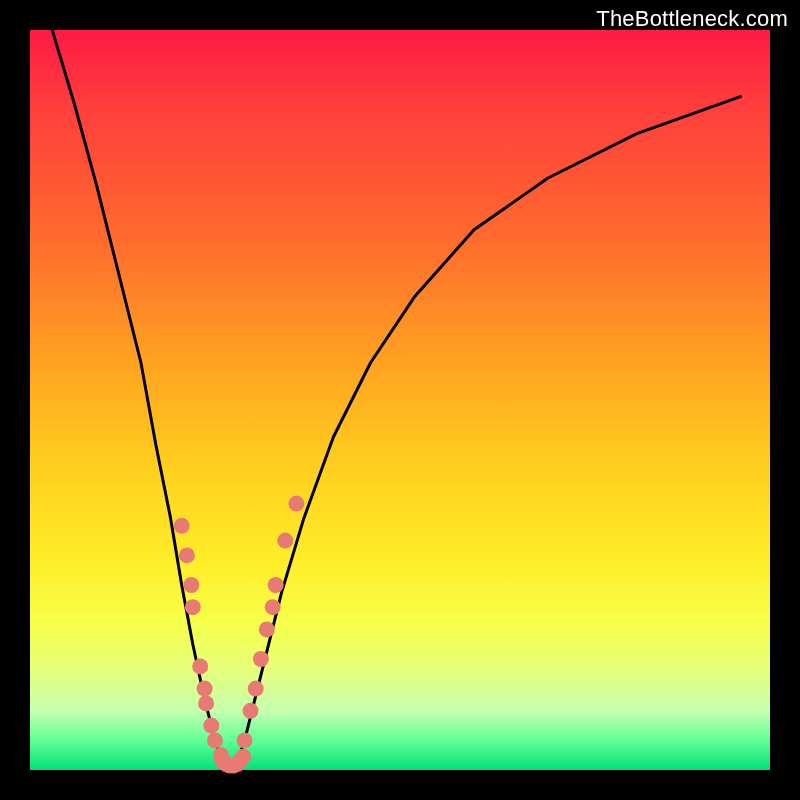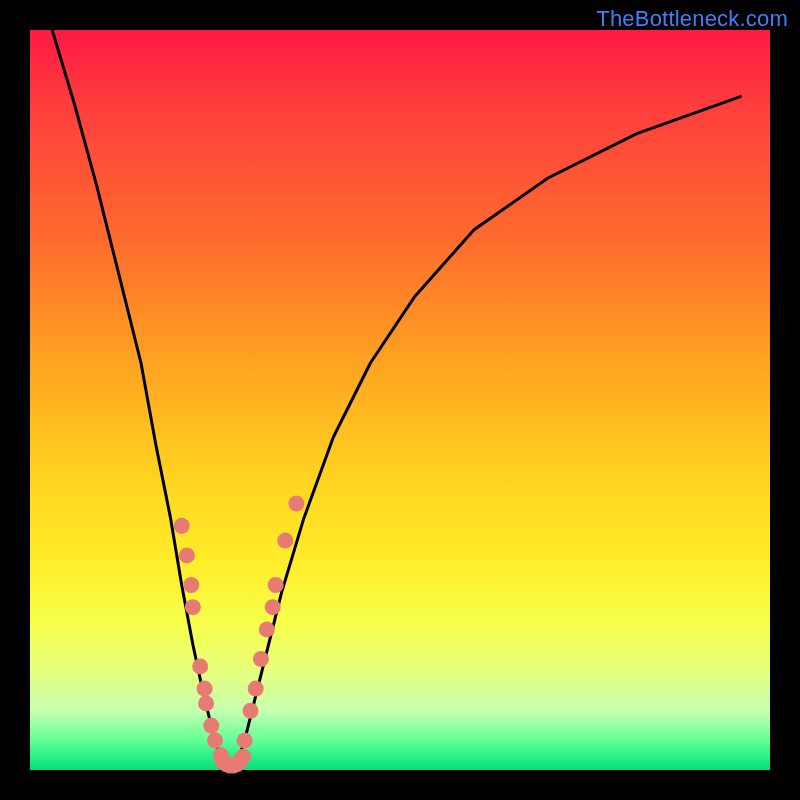--- a/index.html
+++ b/index.html
@@ -38,21 +38,21 @@
       #e8ff77 86%,
       #c7ffb0 92%,
       #62ff98 96%,
       #00e176 100%
     );
   }
   .watermark {
     position: absolute;
     top: 6px;
     right: 12px;
-    color: #3b82f6;
+    color: #ffffff;
     font-size: 22px;
     font-weight: 500;
     letter-spacing: 0.2px;
     user-select: none;
   }
   svg.curve {
     position: absolute;
     left: 0;
     top: 0;
     width: 740px;

